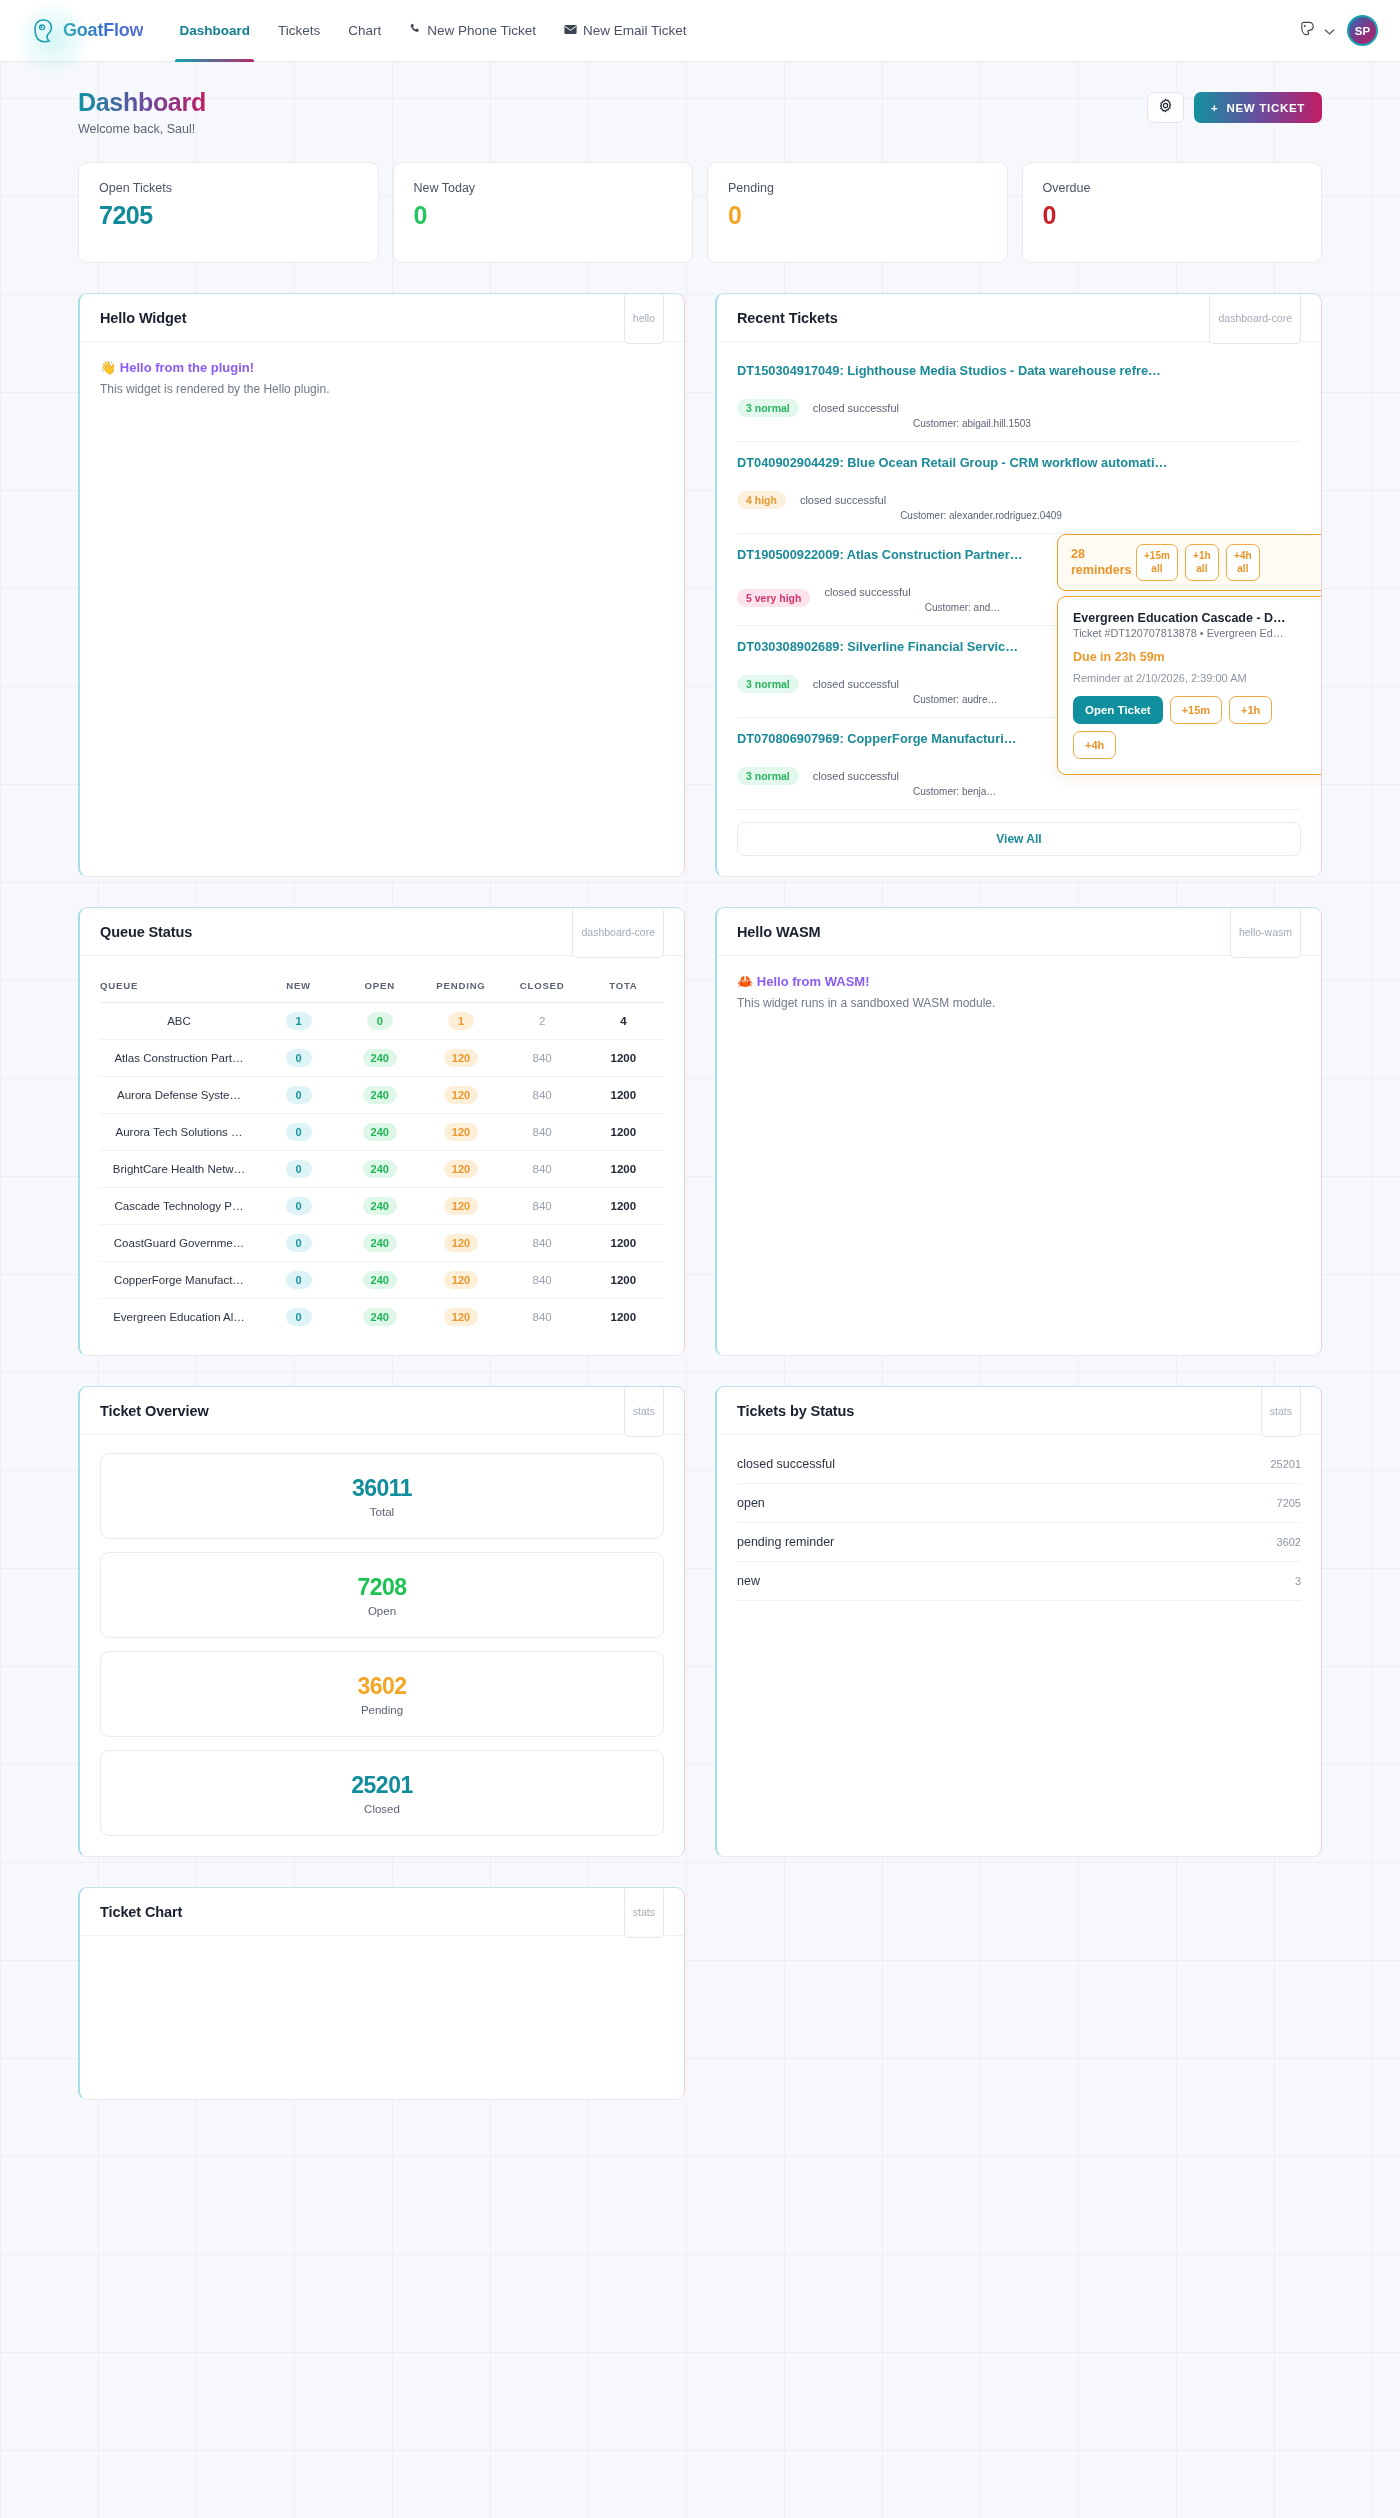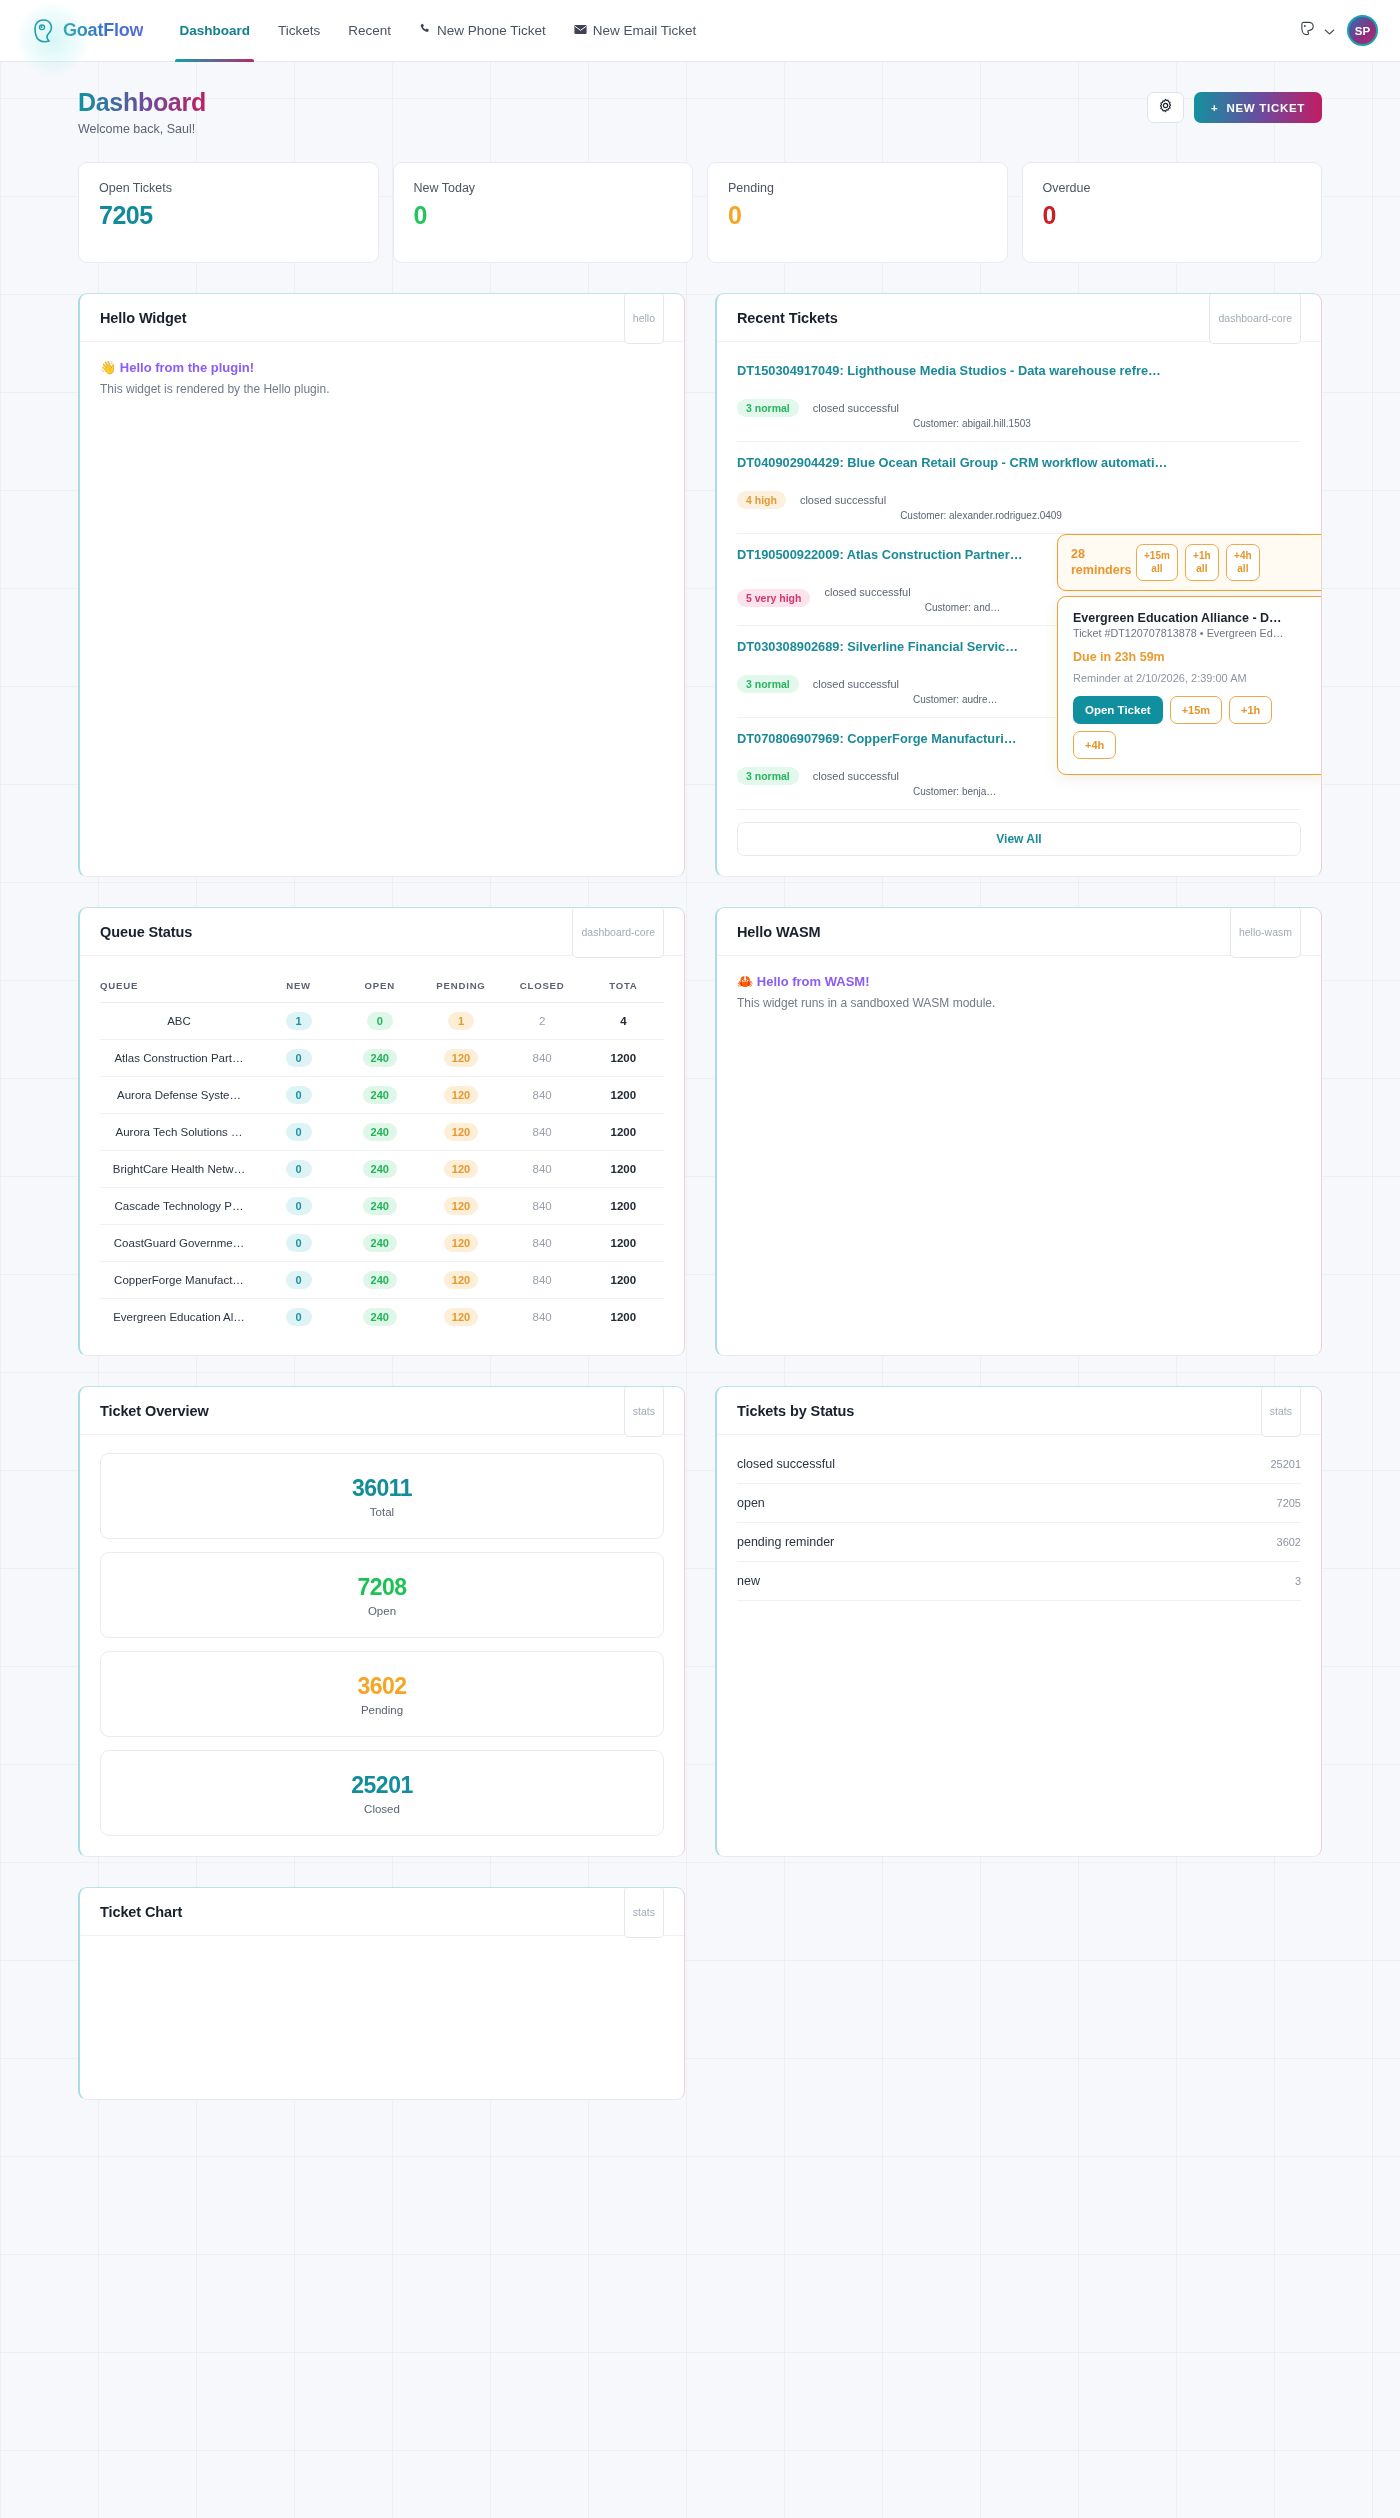--- a/index.html
+++ b/index.html
@@ -221,21 +221,21 @@
   </div>
 
   <nav class="nav-links">
     <a class="nav-link active">
       <span>Dashboard</span>
     </a>
     <a class="nav-link">
       <span>Tickets</span>
     </a>
     <a class="nav-link">
-      <span>Recent</span>
+      <span>Chart</span>
     </a>
     <a class="nav-link">
       <span>
         <svg width="12" height="12" viewBox="0 0 16 16">
             <path d="M3 1.5l2.2-.5 1.4 3-1.4 1c.7 1.6 2.2 3.1 3.8 3.8l1-1.4 3 1.4-.5 2.2c-.1.5-.6.9-1.2.8C6.6 11 4.9 9.3 2.2 3.9 1.9 3.3 2.3 2.6 3 2.5z" fill="#3c4454"></path>
           </svg>
       </span>
       <span>New Phone Ticket</span>
     </a>
     <a class="nav-link">
@@ -387,21 +387,21 @@
           <button class="snz">
             <span>+4h</span><br>
             <span>all</span>
           </button>
 
         </div>
 
         <div class="rem-card">
           <div class="rc-top">
             <div>
-              <div class="rc-title">Evergreen Education Alliance - D…</div>
+              <div class="rc-title">Evergreen Education Cascade - D…</div>
               <div class="rc-sub">Ticket #DT120707813878 • Evergreen Ed…</div>
             </div>
 
           </div>
           <div class="rc-due">Due in 23h 59m</div>
           <div class="rc-at">Reminder at 2/10/2026, 2:39:00 AM</div>
           <div class="rc-actions">
             <button class="rc-open">Open Ticket</button>
             <button class="rc-snz">+15m</button>
             <button class="rc-snz">+1h</button>

